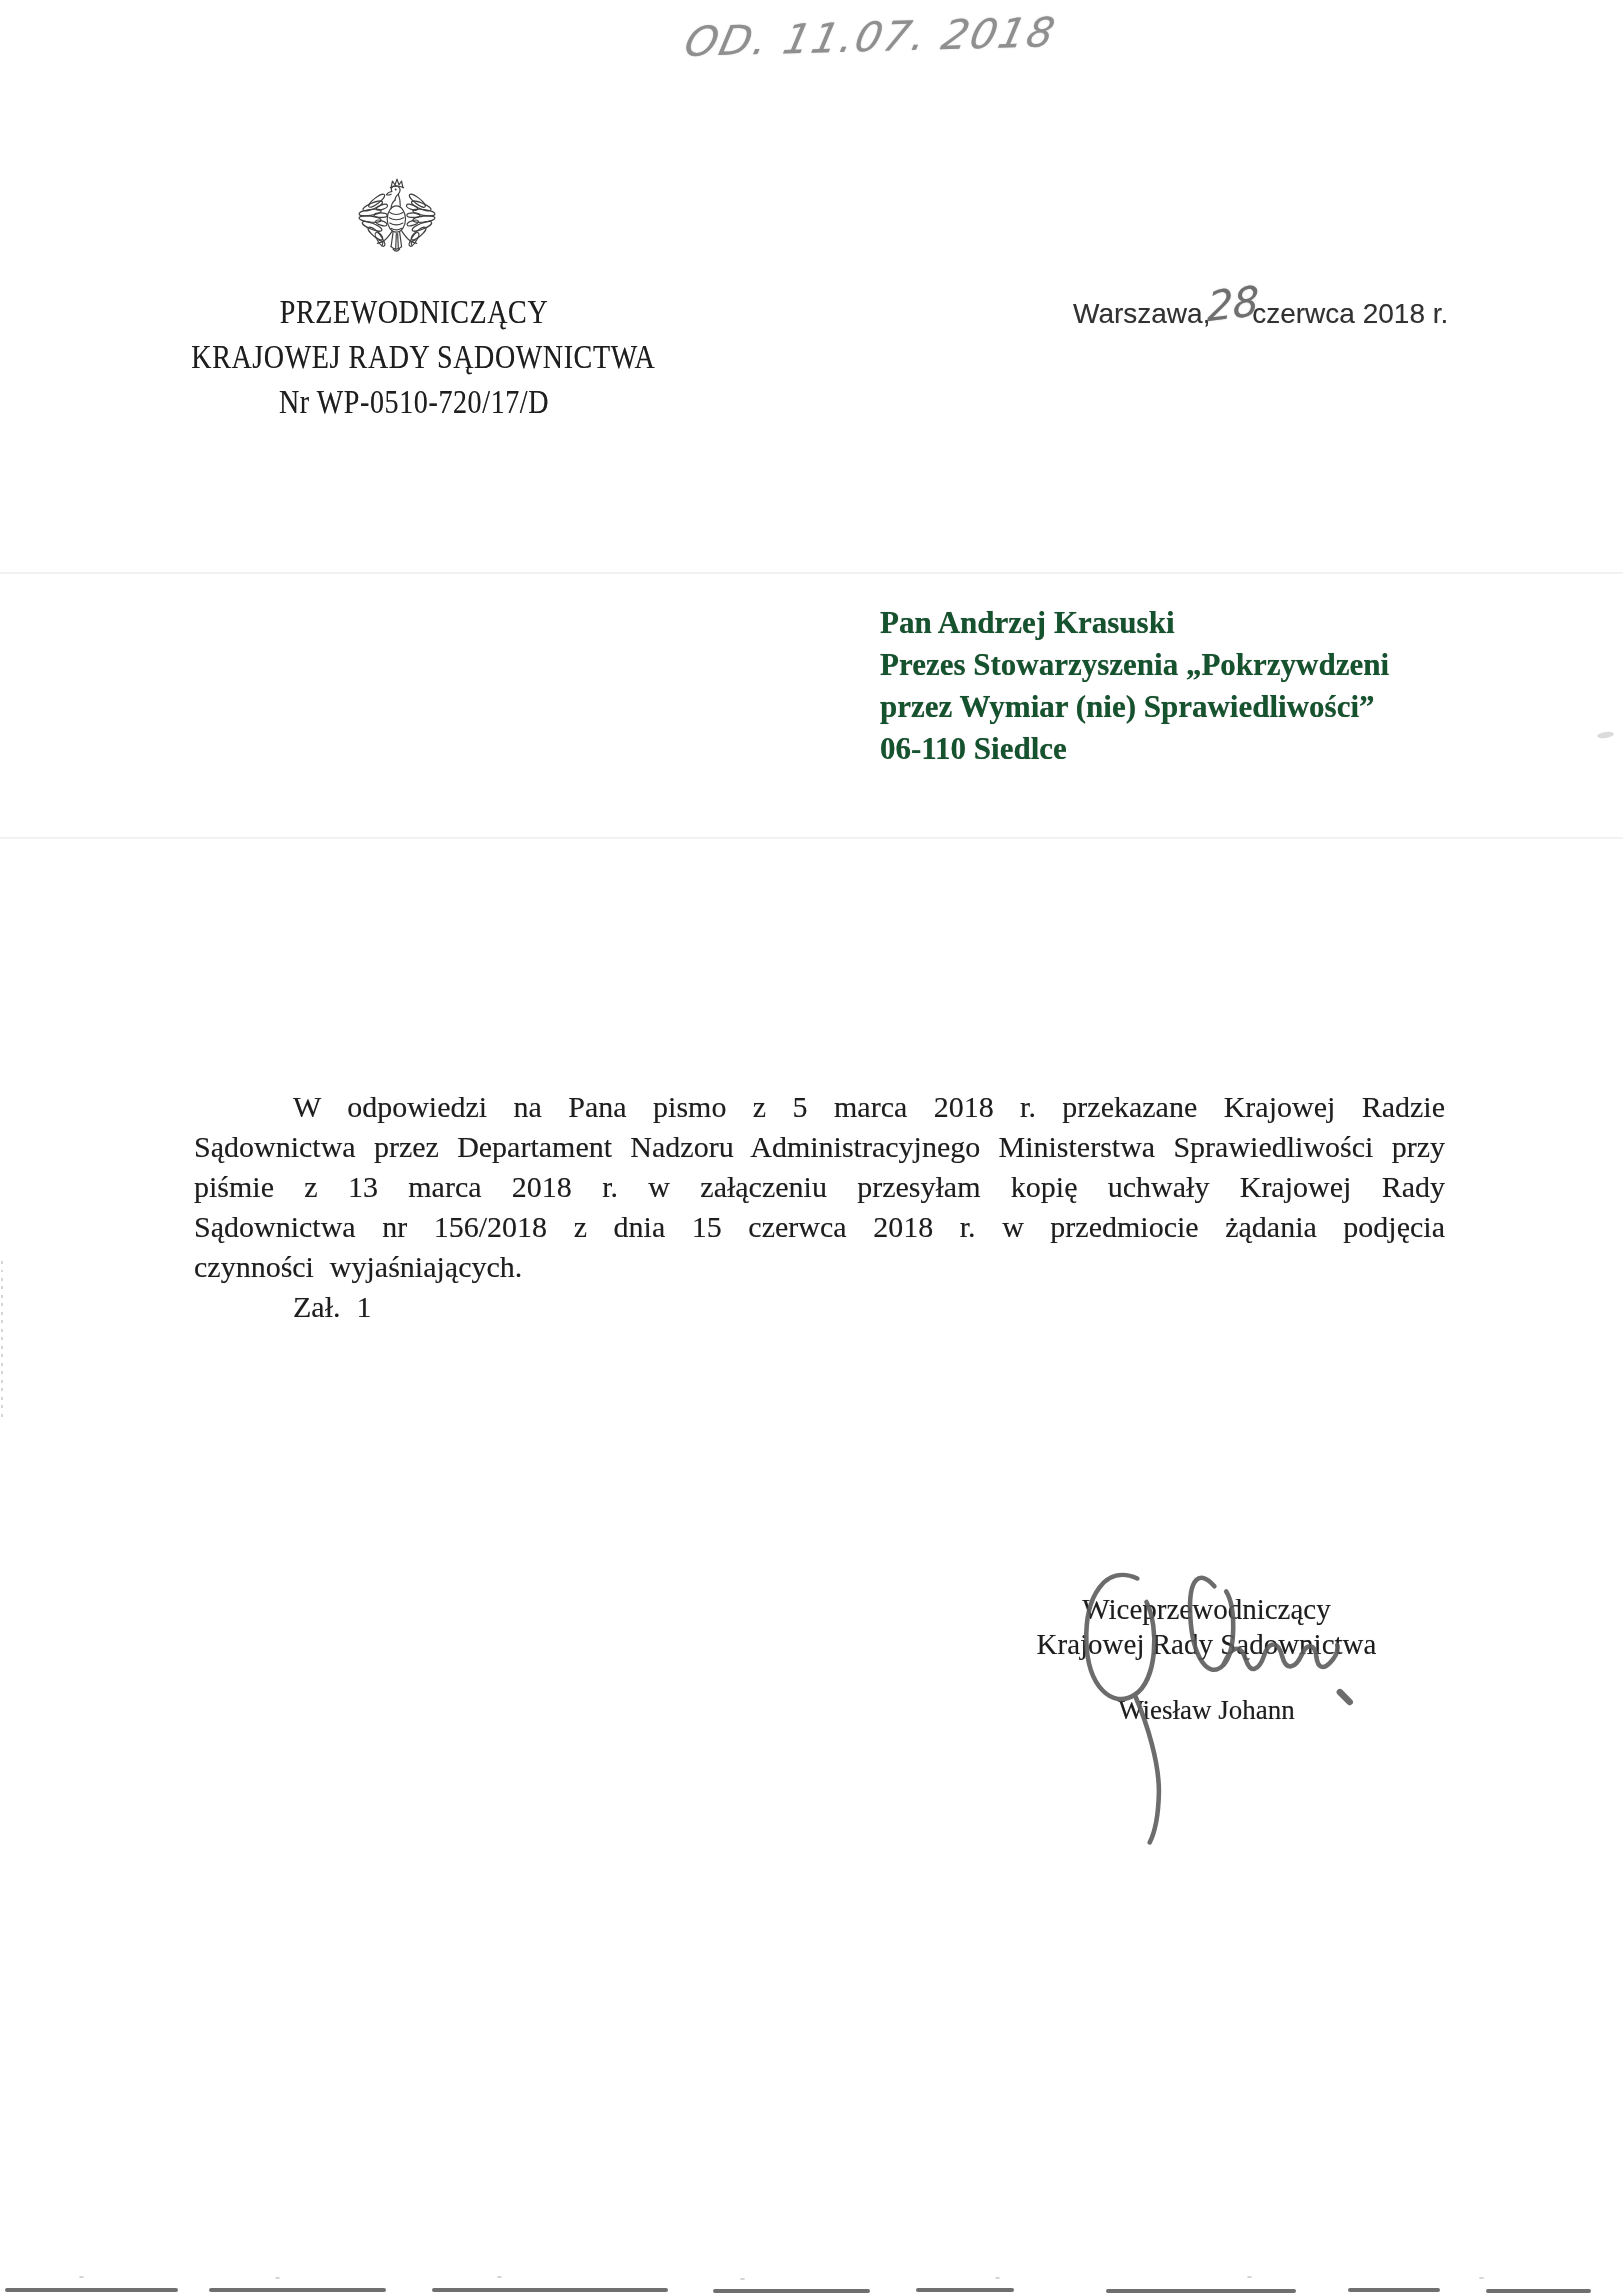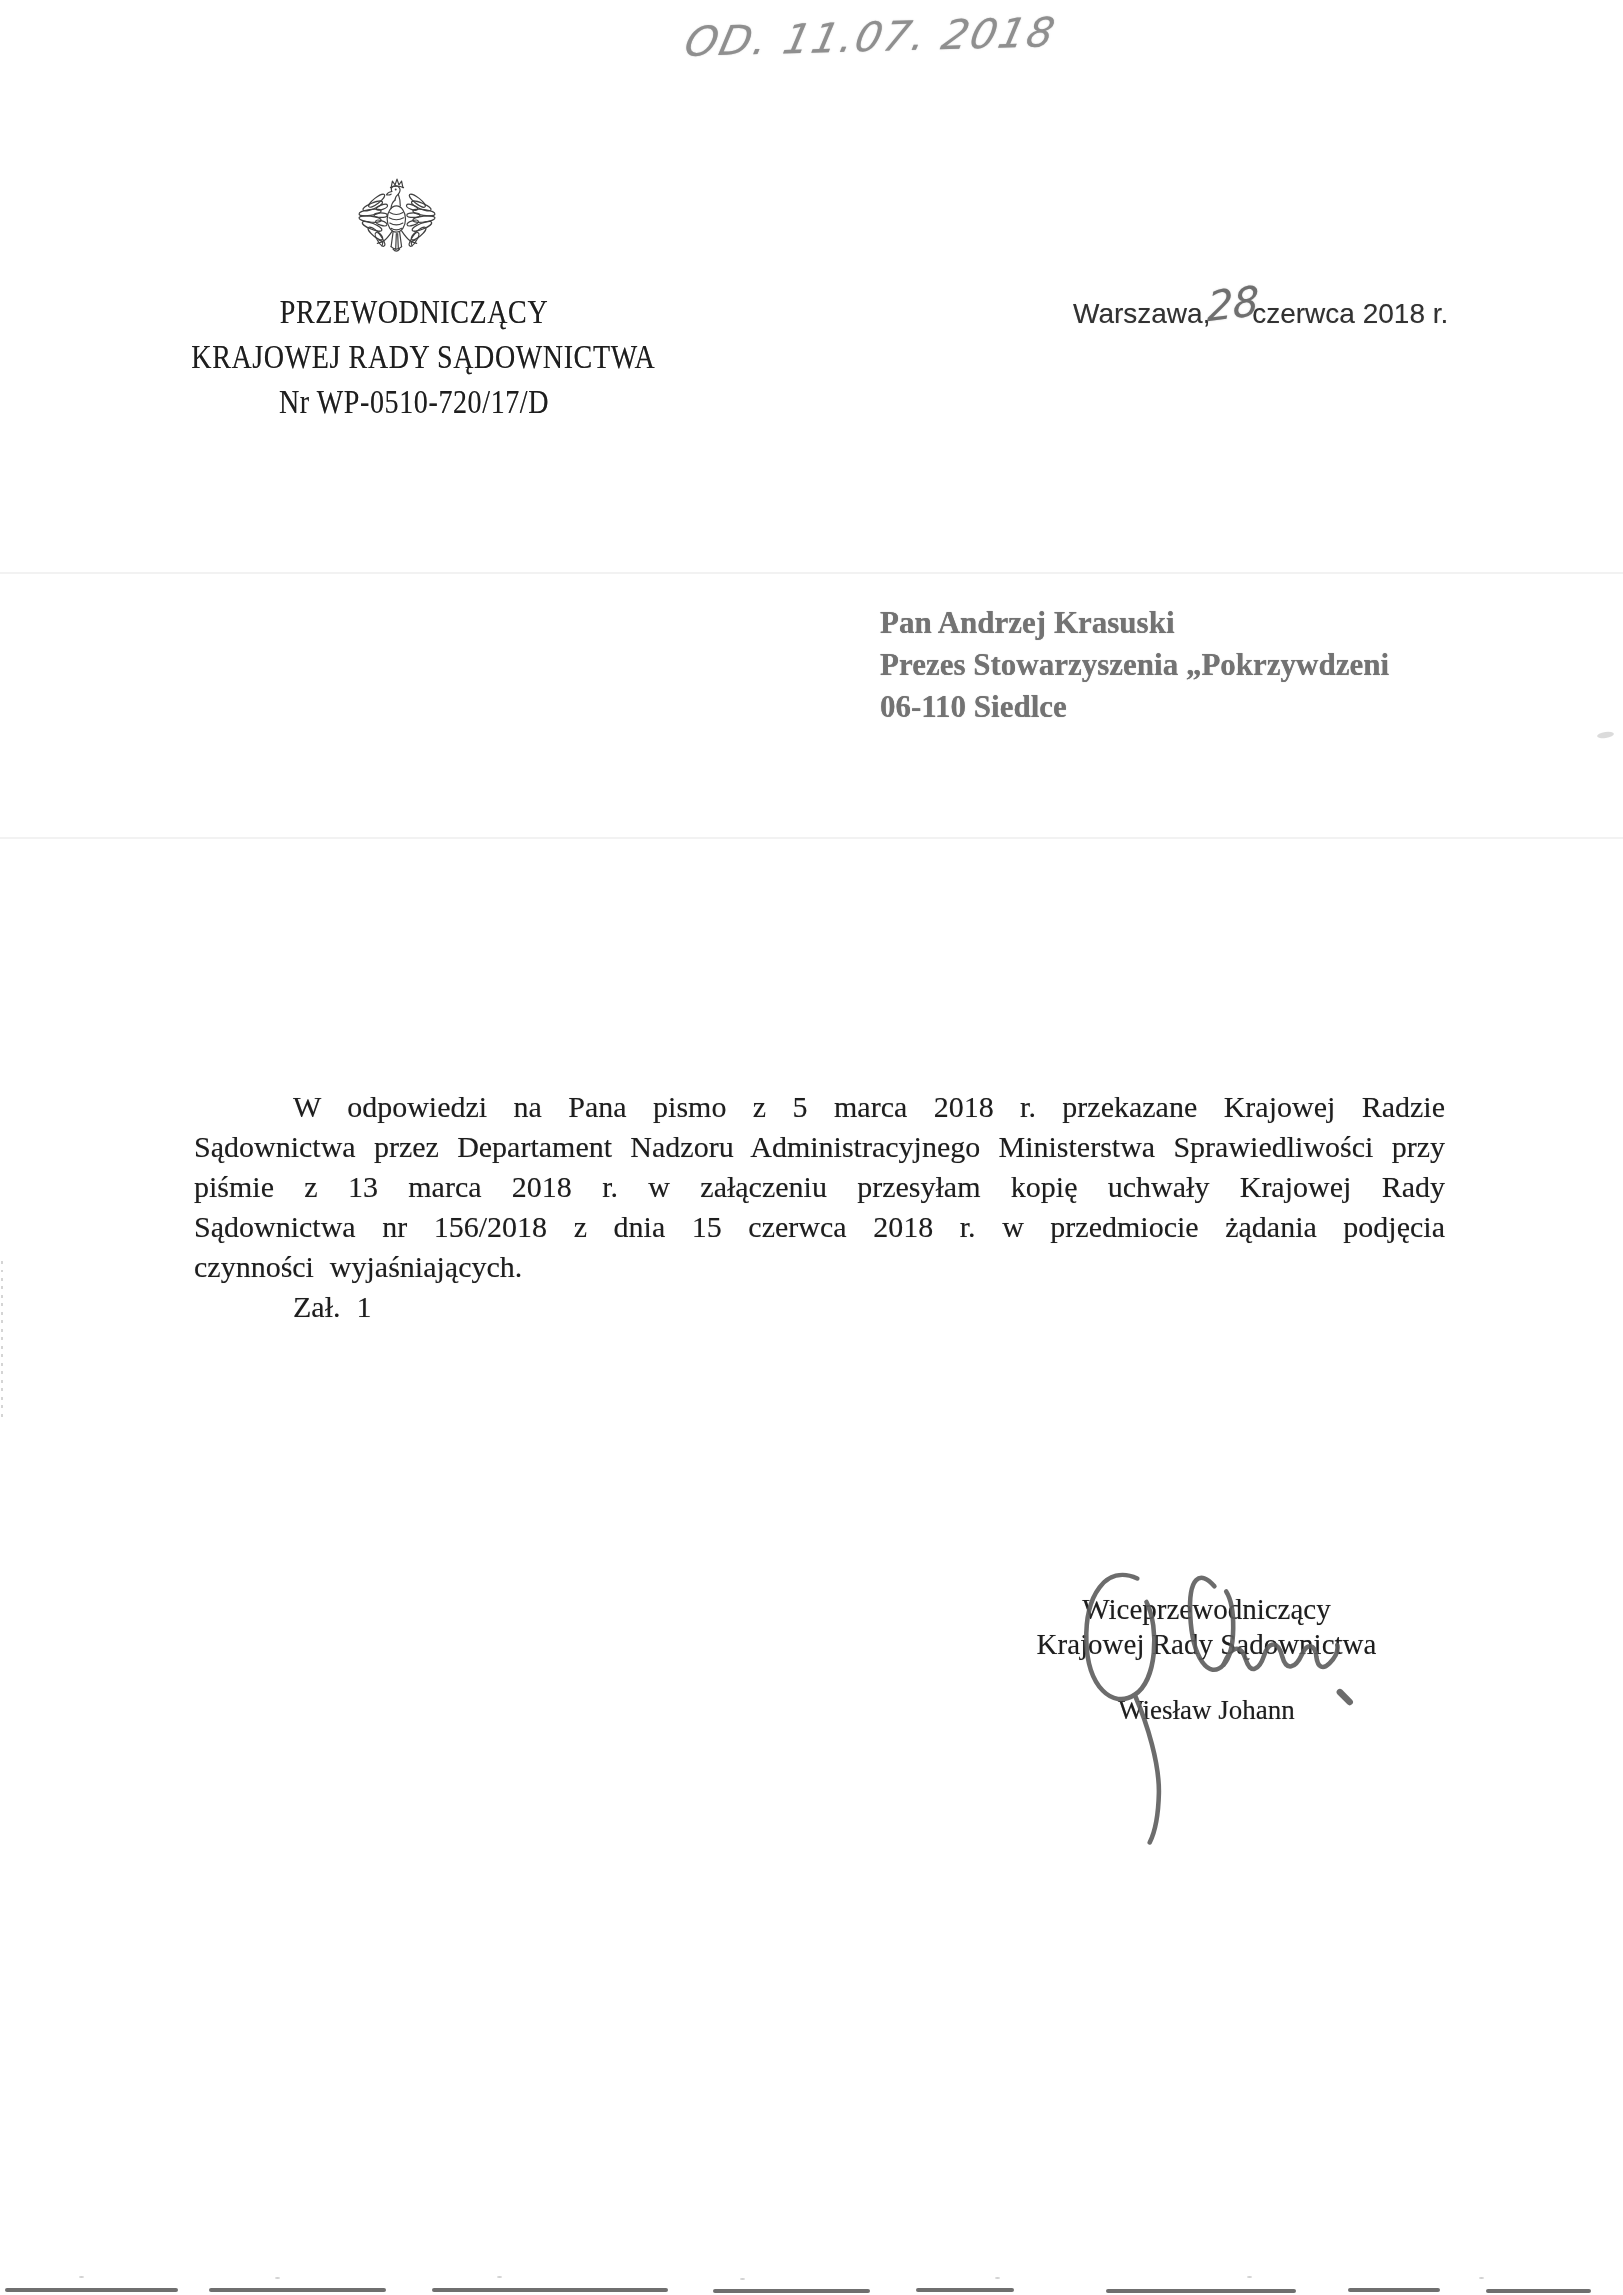--- a/index.html
+++ b/index.html
@@ -79,21 +79,21 @@
   }
   
   .recipient {
     position: absolute;
     left: 880px;
     top: 602px;
     width: 602px;
     font-weight: bold;
     font-size: 31px;
     line-height: 42px;
-    color: #737373;
+    color: #14532d;
     text-shadow: 0 0 0.7px rgba(0,0,0,.5);
     white-space: nowrap;
   }
   .recipient span { display: block; }
   
   .body-text {
     position: absolute;
     left: 194px;
     top: 1087px;
     width: 1251px;
@@ -212,20 +212,21 @@
     <div>Nr WP-0510-720/17/D</div>
   </div>
 
   <div class="dateline">
     <span>Warszawa,</span><span class="hand-day">28</span><span>czerwca 2018 r.</span>
   </div>
 
   <div class="recipient">
     <span>Pan Andrzej Krasuski</span>
     <span>Prezes Stowarzyszenia „Pokrzywdzeni</span>
+    <span>przez Wymiar (nie) Sprawiedliwości”</span>
     <span>06-110 Siedlce</span>
   </div>
 
   <div class="body-text">
     <p>W odpowiedzi na Pana pismo z 5 marca 2018 r. przekazane Krajowej Radzie Sądownictwa przez Departament Nadzoru Administracyjnego Ministerstwa Sprawiedliwości przy piśmie z 13 marca 2018 r. w załączeniu przesyłam kopię uchwały Krajowej Rady Sądownictwa nr 156/2018 z dnia 15 czerwca 2018 r. w przedmiocie żądania podjęcia czynności wyjaśniających.</p>
     <p>Zał. 1</p>
   </div>
 
   <div class="signoff">
     <div>Wiceprzewodniczący</div>

